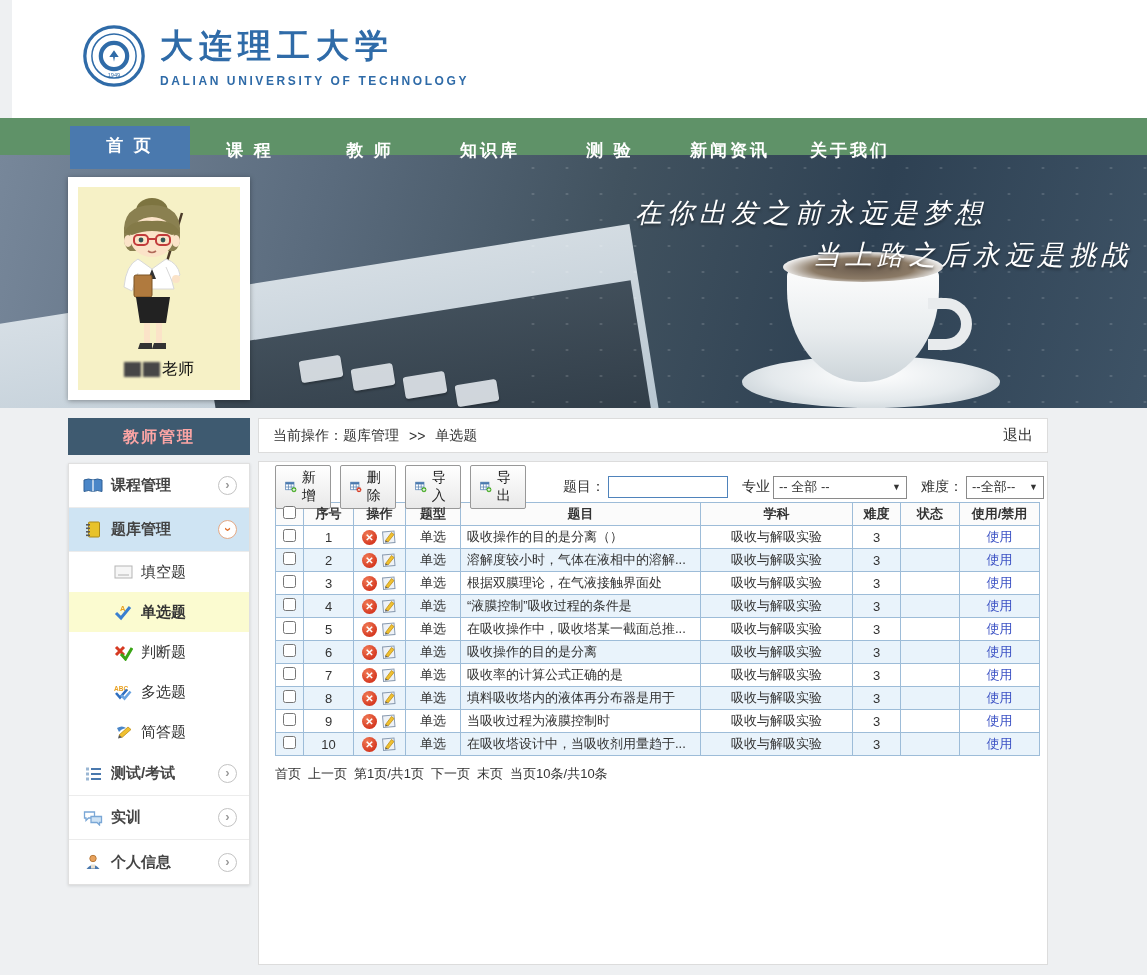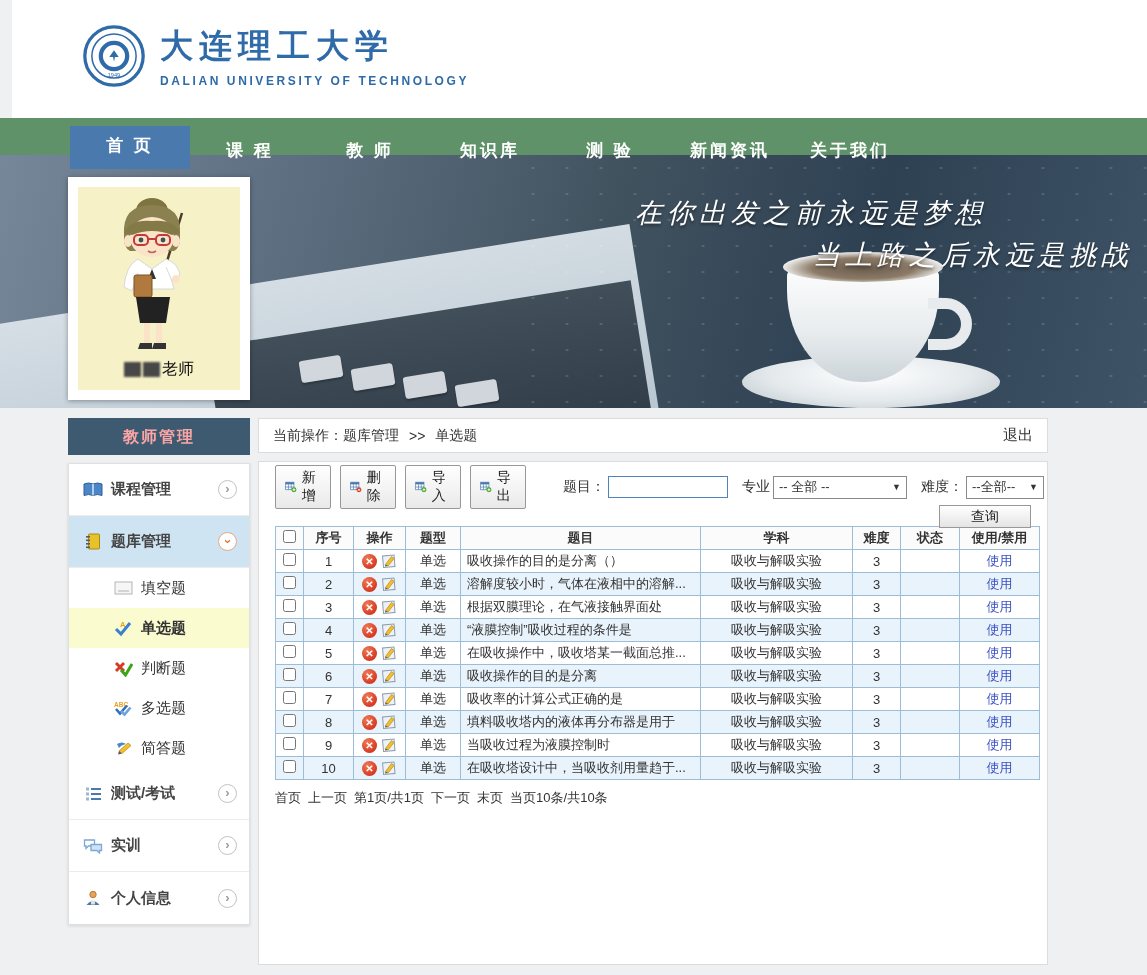--- a/index.html
+++ b/index.html
@@ -51,21 +51,21 @@
            display:flex; flex-direction:column; align-items:center; justify-content:flex-end; }
   .avatar-inner svg { position:absolute; top:6px; left:50%; transform:translateX(-50%); }
   .avatar-name { position:relative; margin-bottom:10px; font-size:16px; color:#111; display:flex; align-items:center; }
   .censor { display:inline-block; width:17px; height:15px; background:#474747; filter:blur(1px); margin-right:2px; }
 
   
   .sidebar { position:absolute; left:68px; top:418px; width:182px; z-index:6; }
   .sidebar-title { height:37px; background:#3e5a70; color:#fca5a5; font-size:16px; font-weight:bold;
            letter-spacing:2px; text-align:center; line-height:37px; }
   .side-menu { margin-top:8px; background:#fff; border:1px solid #e0e0e0; box-shadow:0 1px 3px rgba(0,0,0,.12); }
-  .side-item { height:52px; display:flex; align-items:center; padding:0 12px; border-bottom:1px solid #ececec;
+  .side-item { height:44px; display:flex; align-items:center; padding:0 12px; border-bottom:1px solid #ececec;
            font-size:15px; color:#444; font-weight:bold; cursor:pointer; background:#fff; }
   .side-item:last-child { border-bottom:none; }
   .side-item .icon { width:24px; display:flex; justify-content:center; }
   .side-item .label { flex:1; margin-left:6px; }
   .side-item.expanded { background:#cfe4f3; }
   .side-item.sub { padding-left:42px; height:40px; font-weight:normal; color:#333; border-bottom:none; }
   .side-item.sub.selected { background:#fbfbd0; font-weight:bold; }
   .chevron { width:19px; height:19px; border:1px solid #c3c3c3; border-radius:50%; color:#9a9a9a;
            font-size:13px; line-height:16px; text-align:center; background:#fff; }
   .chevron.down { color:#e0722f; border-color:#e5a985; transform:rotate(90deg); }
@@ -376,23 +376,20 @@
           <span>-- 全部 --</span>
           <span class="arrow">▼</span>
         </span>
         <span class="fl-label">难度：</span>
         <span class="sel small">
           <span>--全部--</span>
           <span class="arrow">▼</span>
         </span>
       </div>
 
-      <div class="query-row">
-        <span class="query-btn">查询</span>
-      </div>
 
       <table class="qtable">
         <colgroup>
           <col style="width:28px">
             <col style="width:50px">
             <col style="width:52px">
             <col style="width:55px">
           <col style="width:240px">
             <col style="width:152px">
             <col style="width:48px">

